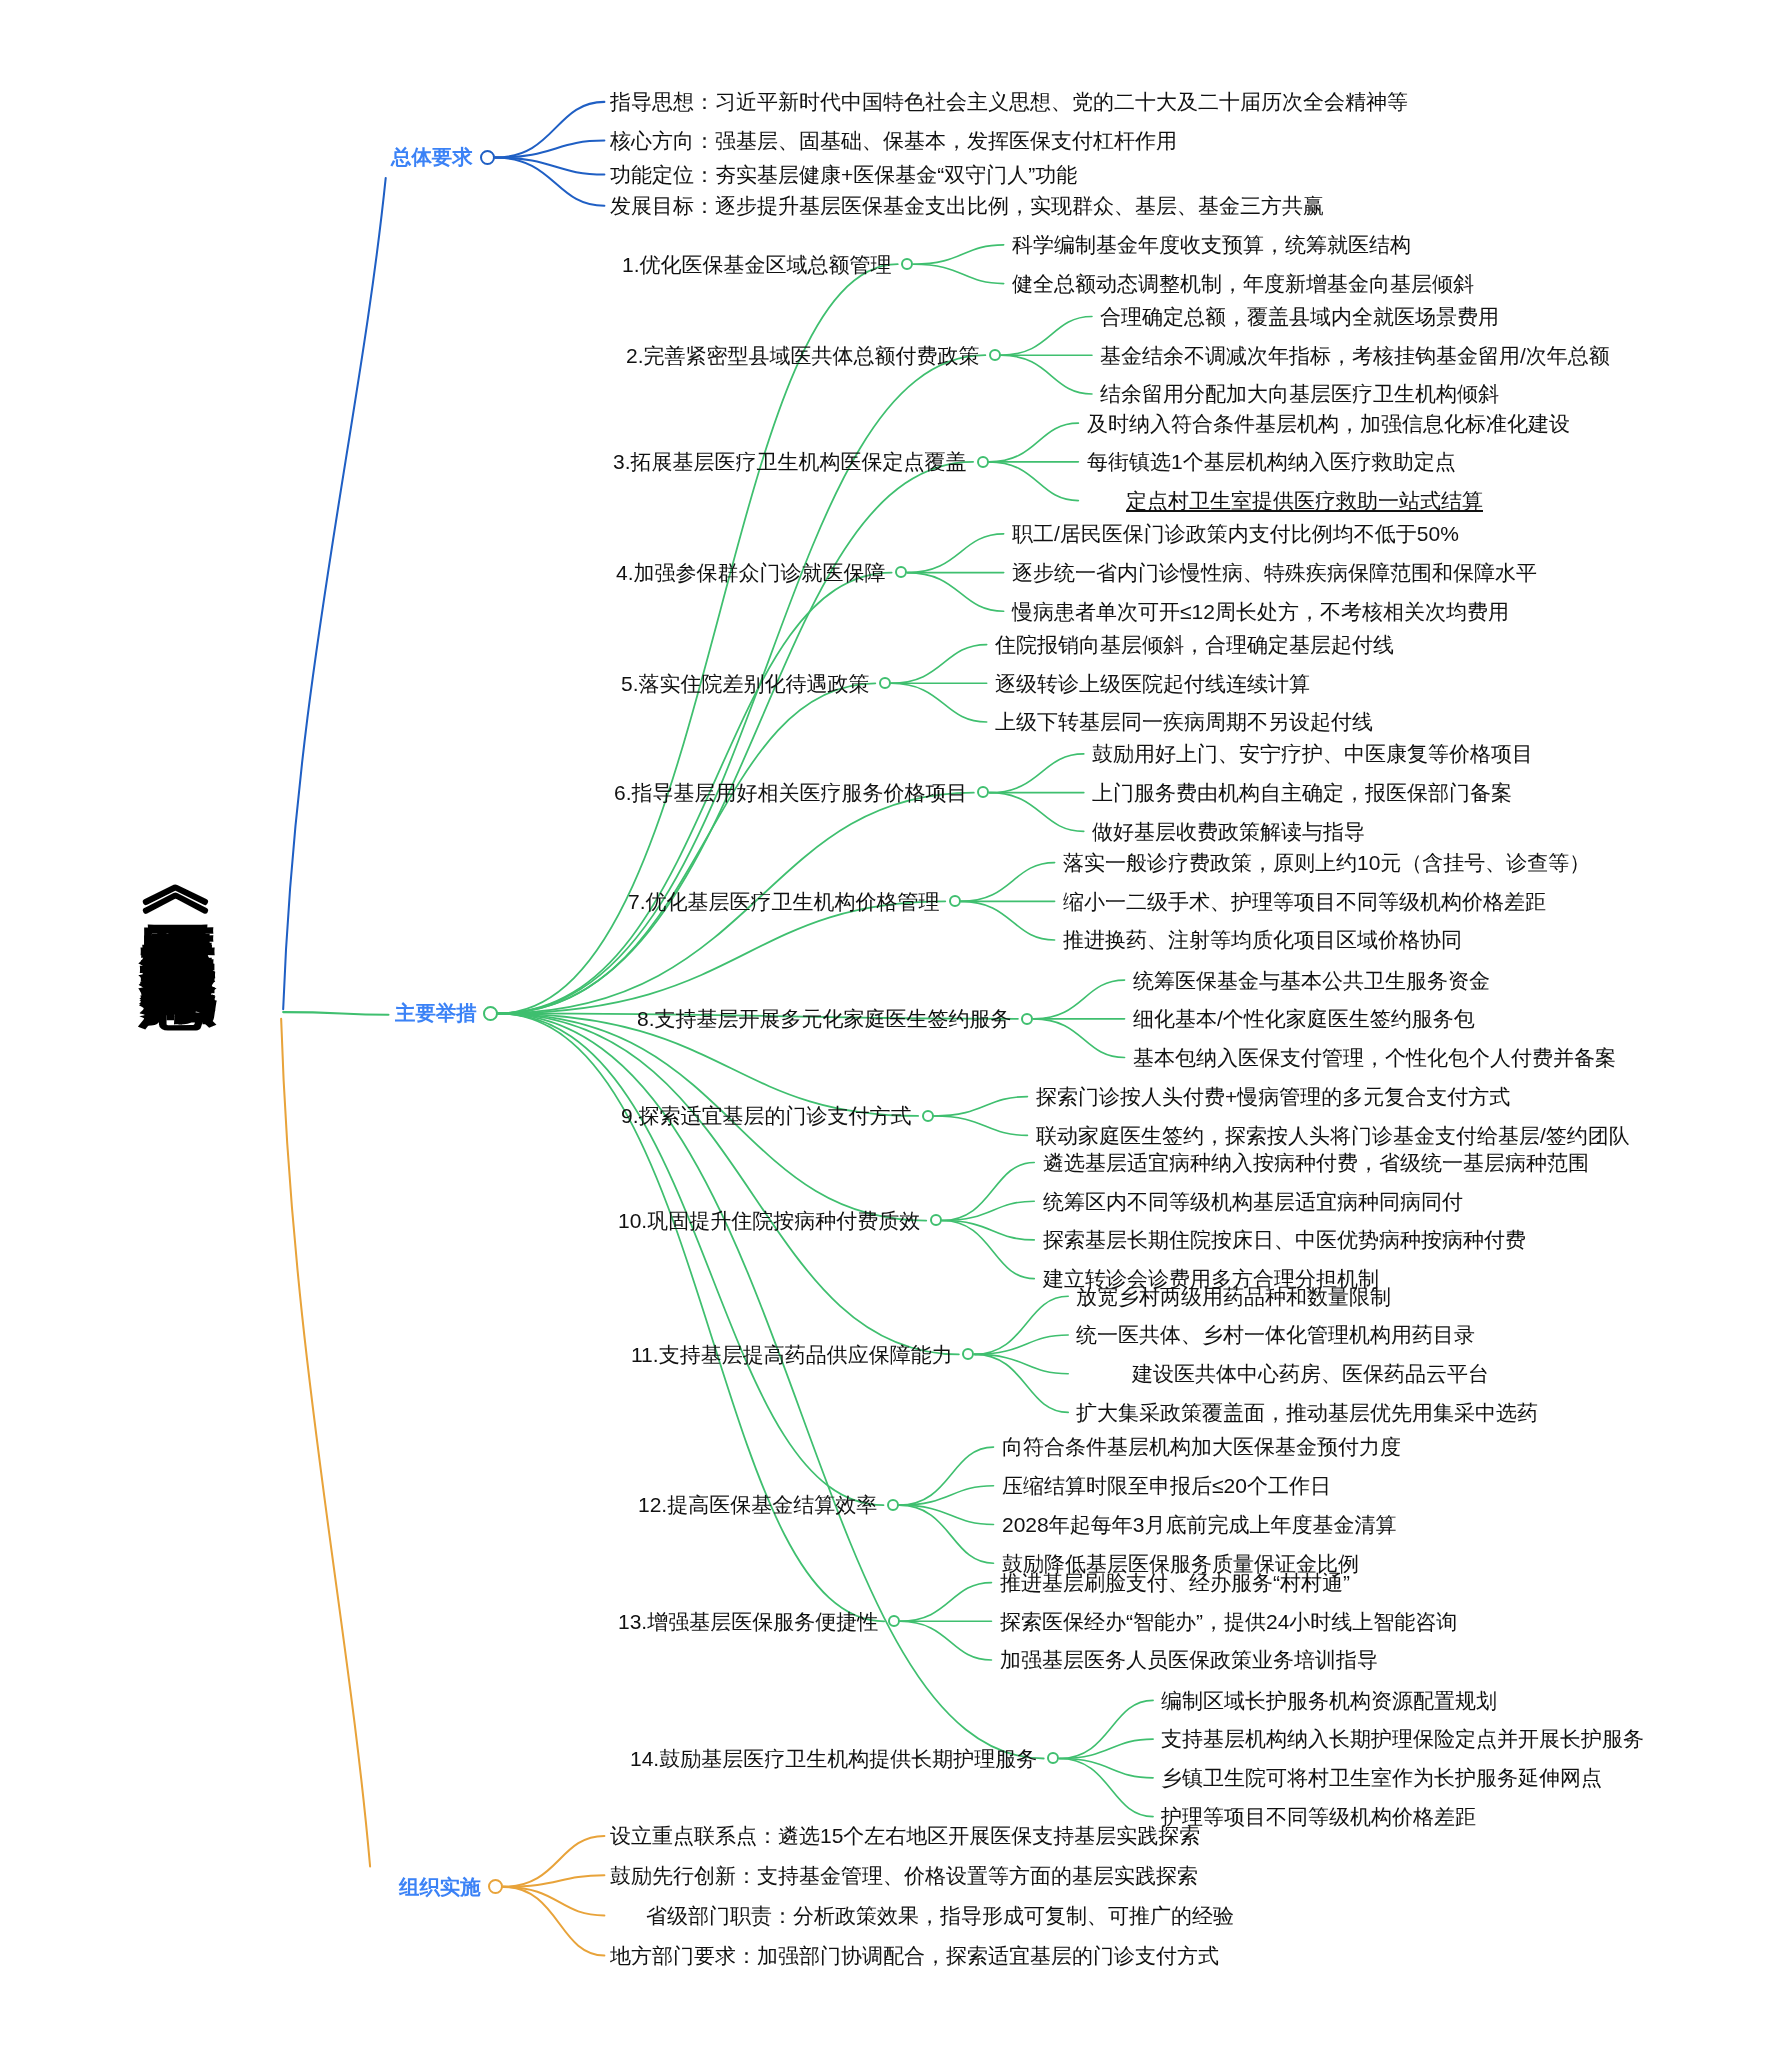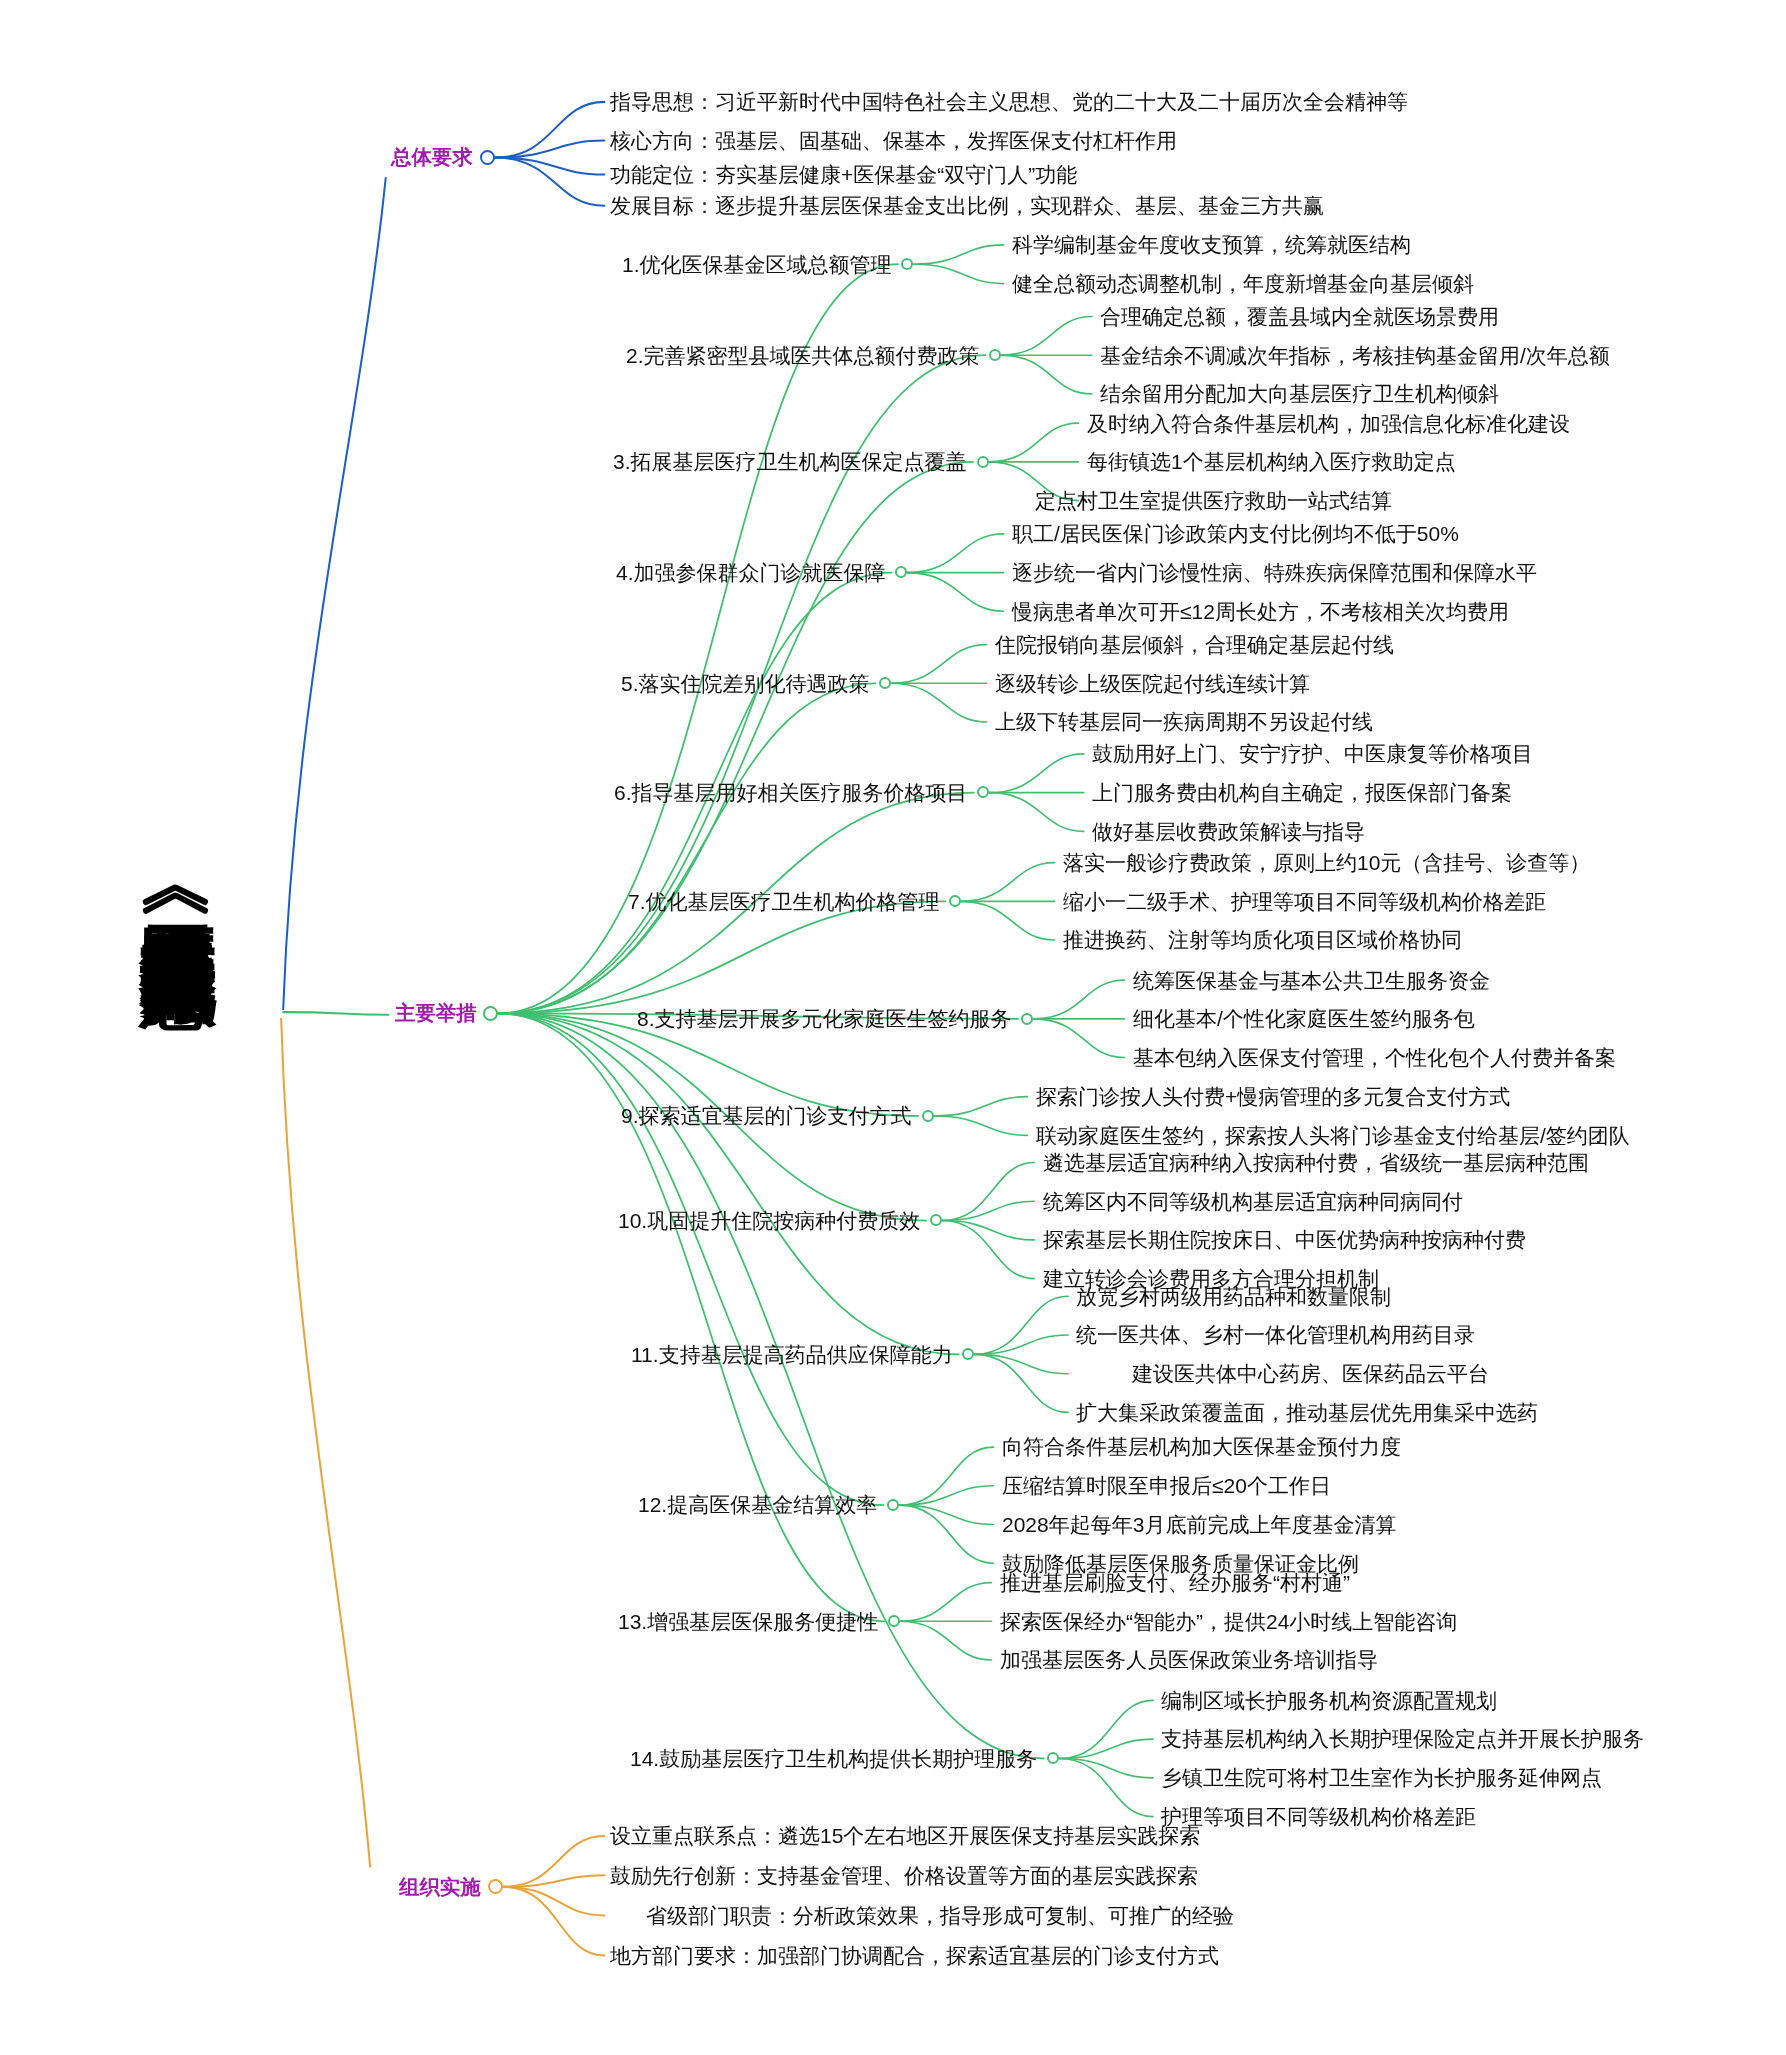--- a/index.html
+++ b/index.html
@@ -1,21 +1,21 @@
 <!DOCTYPE html>
 <html style="font-size:11px"><head>
 <meta charset="utf-8">
 <style>
   html, body { margin:0; padding:0; background:#ffffff; }
   body { width:1786px; height:2056px; position:relative; overflow:hidden;
          font-family:"Liberation Sans","DejaVu Sans",sans-serif; color:#111; }
   #map { position:absolute; inset:0; width:1786px; height:2056px; }
   svg.links { position:absolute; left:0; top:0; width:1786px; height:2056px; pointer-events:none; }
   .node { position:absolute; white-space:nowrap; line-height:1; }
-  .lvl1 { font-weight:bold; font-size:20.4px; color:#a21caf; }
+  .lvl1 { font-weight:bold; font-size:20.4px; color:#3b82f6; }
   .lvl2 { font-size:21px; color:#111; }
   .lvl3 { font-size:21px; color:#111; }
   .root-title {
     position:absolute; left:115px; top:88px; width:129px; height:1582px;
     font-size:76px; font-weight:bold; color:#000;
     writing-mode:vertical-rl; text-orientation:upright;
     letter-spacing:1.4px; line-height:1.0;
     display:flex; align-items:center; justify-content:center;
   }
   .dot { position:absolute; border-radius:50%; background:#fff; box-sizing:border-box; }
@@ -111,21 +111,21 @@
       <div class="node lvl3" style="visibility: visible; left: 1012px; top: 273px;">健全总额动态调整机制，年度新增基金向基层倾斜</div>
       <div class="node lvl2" style="visibility: visible; left: 626px; top: 345px;">2.完善紧密型县域医共体总额付费政策</div>
       <div class="dot" style="left: 989px; top: 349px; width: 12.2px; height: 12.2px; border: 2px solid rgb(63, 191, 111);"></div>
       <div class="node lvl3" style="visibility: visible; left: 1100px; top: 306px;">合理确定总额，覆盖县域内全就医场景费用</div>
       <div class="node lvl3" style="visibility: visible; left: 1100px; top: 345px;">基金结余不调减次年指标，考核挂钩基金留用/次年总额</div>
       <div class="node lvl3" style="visibility: visible; left: 1100px; top: 383px;">结余留用分配加大向基层医疗卫生机构倾斜</div>
       <div class="node lvl2" style="visibility: visible; left: 613px; top: 451px;">3.拓展基层医疗卫生机构医保定点覆盖</div>
       <div class="dot" style="left: 977px; top: 456px; width: 12.2px; height: 12.2px; border: 2px solid rgb(63, 191, 111);"></div>
       <div class="node lvl3" style="visibility: visible; left: 1087px; top: 413px;">及时纳入符合条件基层机构，加强信息化标准化建设</div>
       <div class="node lvl3" style="visibility: visible; left: 1087px; top: 451px;">每街镇选1个基层机构纳入医疗救助定点</div>
-      <div class="node lvl3" style="visibility: visible; left: 1035px; top: 490px;">定点村卫生室提供医疗救助一站式结算</div>
+      <div class="node lvl3" style="visibility: visible; left: 1126px; top: 490px; text-decoration: underline;">定点村卫生室提供医疗救助一站式结算</div>
       <div class="node lvl2" style="visibility: visible; left: 616px; top: 562px;">4.加强参保群众门诊就医保障</div>
       <div class="dot" style="left: 895px; top: 566px; width: 12.2px; height: 12.2px; border: 2px solid rgb(63, 191, 111);"></div>
       <div class="node lvl3" style="visibility: visible; left: 1012px; top: 523px;">职工/居民医保门诊政策内支付比例均不低于50%</div>
       <div class="node lvl3" style="visibility: visible; left: 1012px; top: 562px;">逐步统一省内门诊慢性病、特殊疾病保障范围和保障水平</div>
       <div class="node lvl3" style="visibility: visible; left: 1012px; top: 601px;">慢病患者单次可开≤12周长处方，不考核相关次均费用</div>
       <div class="node lvl2" style="visibility: visible; left: 621px; top: 673px;">5.落实住院差别化待遇政策</div>
       <div class="dot" style="left: 879px; top: 677px; width: 12.2px; height: 12.2px; border: 2px solid rgb(63, 191, 111);"></div>
       <div class="node lvl3" style="visibility: visible; left: 995px; top: 634px;">住院报销向基层倾斜，合理确定基层起付线</div>
       <div class="node lvl3" style="visibility: visible; left: 995px; top: 673px;">逐级转诊上级医院起付线连续计算</div>
       <div class="node lvl3" style="visibility: visible; left: 995px; top: 711px;">上级下转基层同一疾病周期不另设起付线</div>

